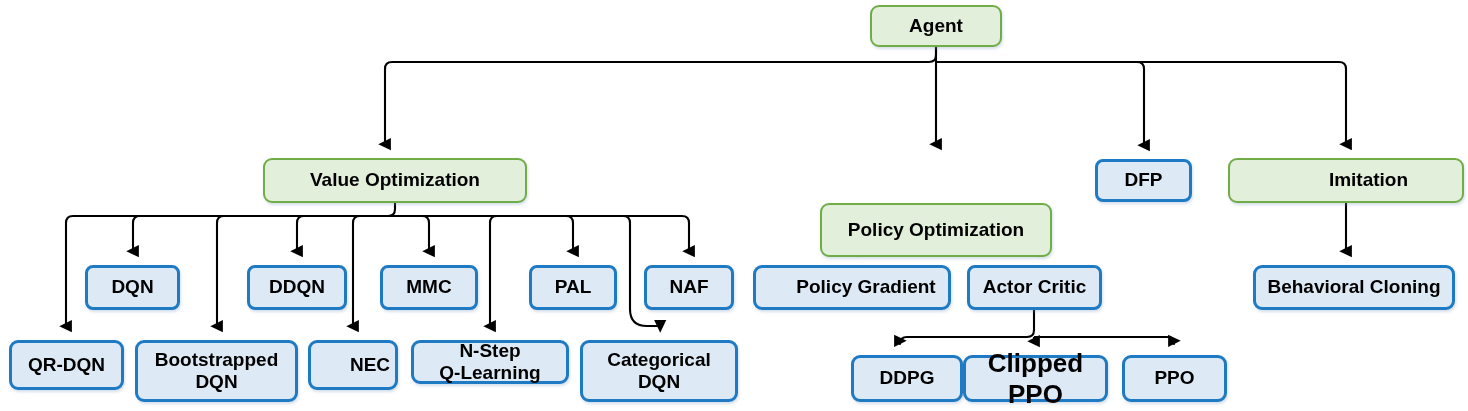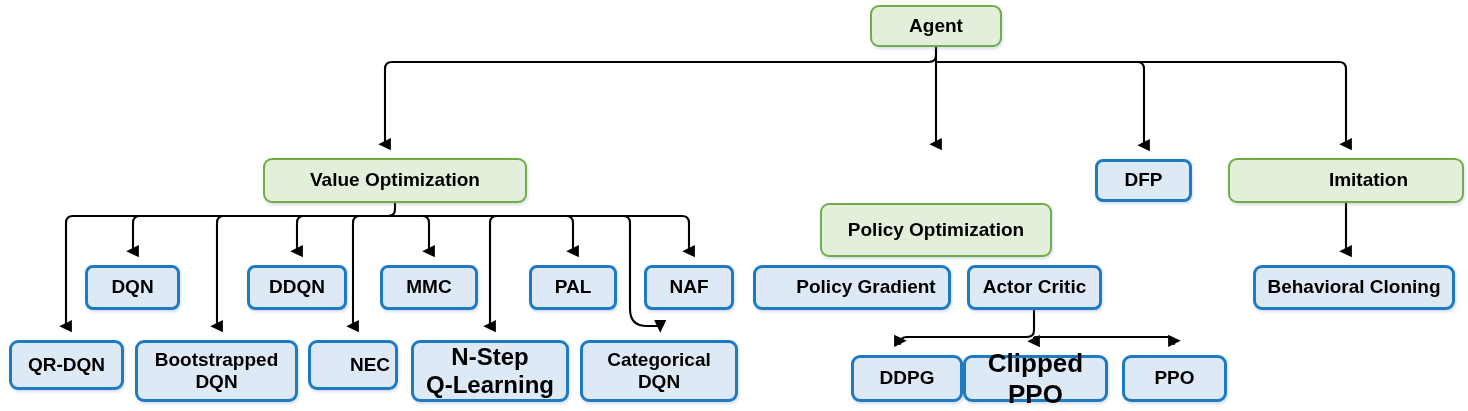--- a/index.html
+++ b/index.html
@@ -134,21 +134,21 @@
       <div class="node blue-round" style="left: 9px; top: 340px; width: 115px; height: 50px; font-size: 19px;">
         <span class="label">QR-DQN</span>
       </div>
       <div class="node blue-round" style="left: 135px; top: 340px; width: 163px; height: 62px; font-size: 19px;">
         <span class="label">Bootstrapped
 DQN</span>
       </div>
       <div class="node blue-round" style="left: 308px; top: 340px; width: 90px; height: 50px; font-size: 19px; padding-left: 34px;">
         <span class="label">NEC</span>
       </div>
-      <div class="node blue-round" style="left: 411px; top: 340px; width: 158px; height: 62px; font-size: 24px;">
+      <div class="node blue-round" style="left: 411px; top: 340px; width: 158px; height: 44px; font-size: 19px;">
         <span class="label">N-Step
 Q-Learning</span>
       </div>
       <div class="node blue-round" style="left: 580px; top: 340px; width: 158px; height: 62px; font-size: 19px;">
         <span class="label">Categorical
 DQN</span>
       </div>
       <div class="node blue-round" style="left: 851px; top: 355px; width: 112px; height: 47px; font-size: 19px;">
         <span class="label">DDPG</span>
       </div>

